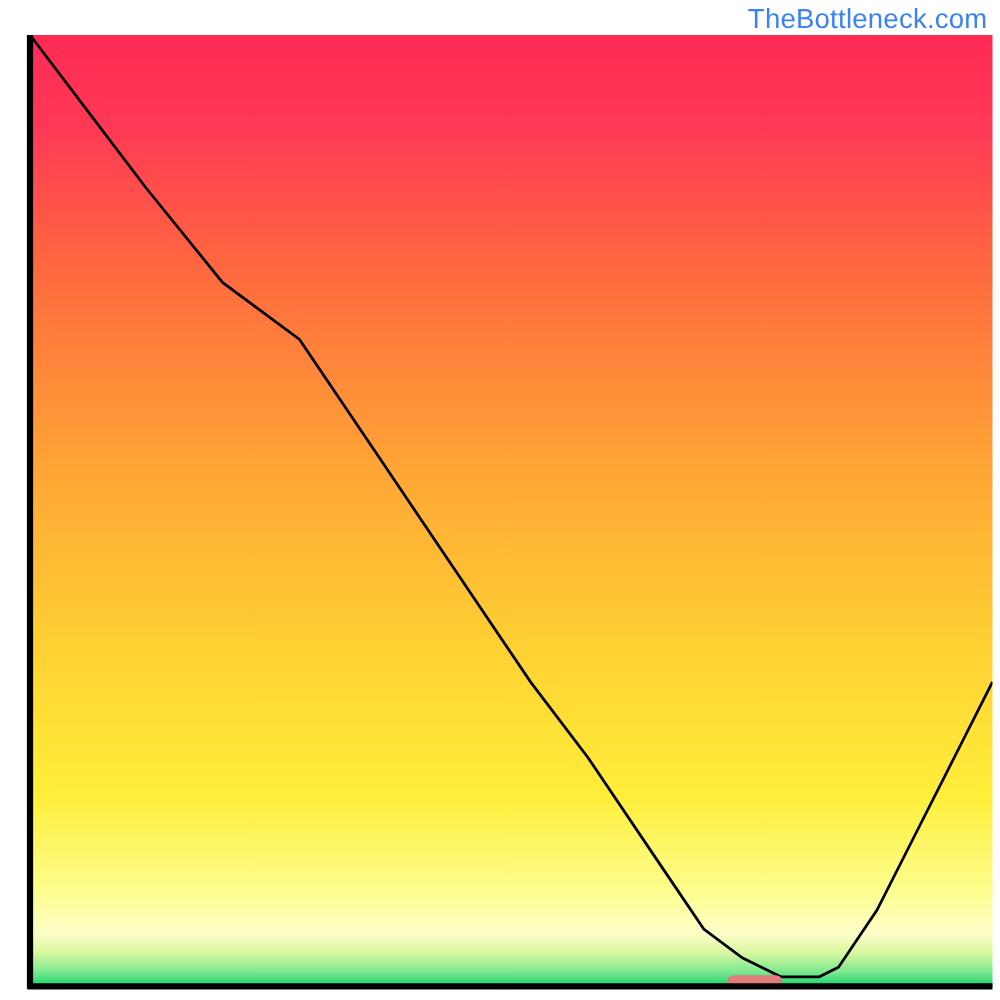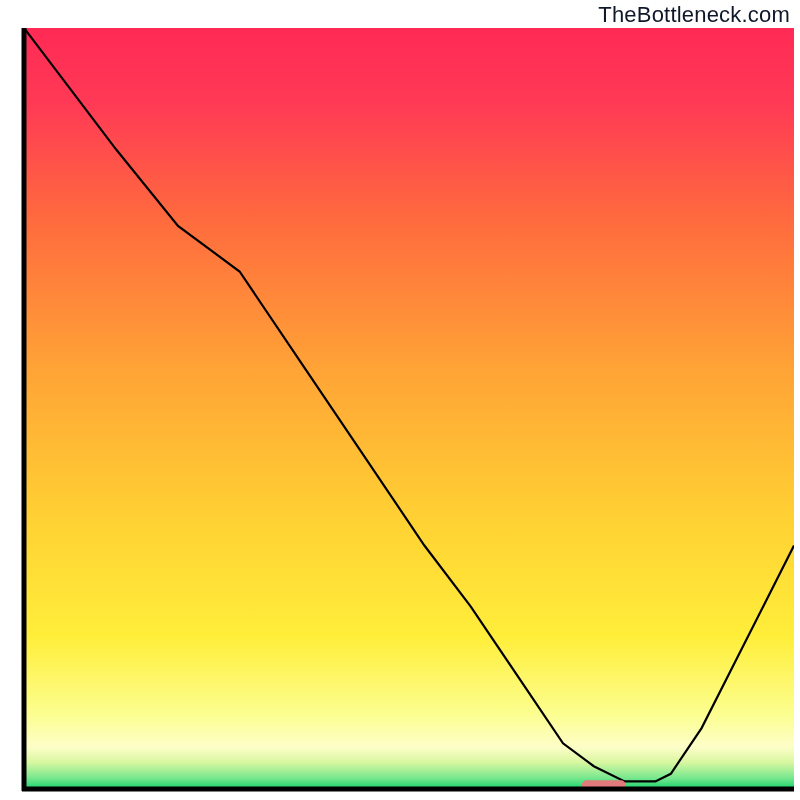--- a/index.html
+++ b/index.html
@@ -13,21 +13,21 @@
   .canvas-wrap {
     position: relative;
     width: 800px;
     height: 800px;
   }
   .attribution {
     position: absolute;
     top: 2px;
     right: 10px;
     font-size: 22px;
-    color: #0f172a;
+    color: #3b82f6;
     font-weight: 500;
     letter-spacing: 0.2px;
   }
 </style>
 </head>
 <body>
 
 <div class="canvas-wrap">
   <svg width="800" height="800" viewBox="0 0 800 800">
     <defs>

